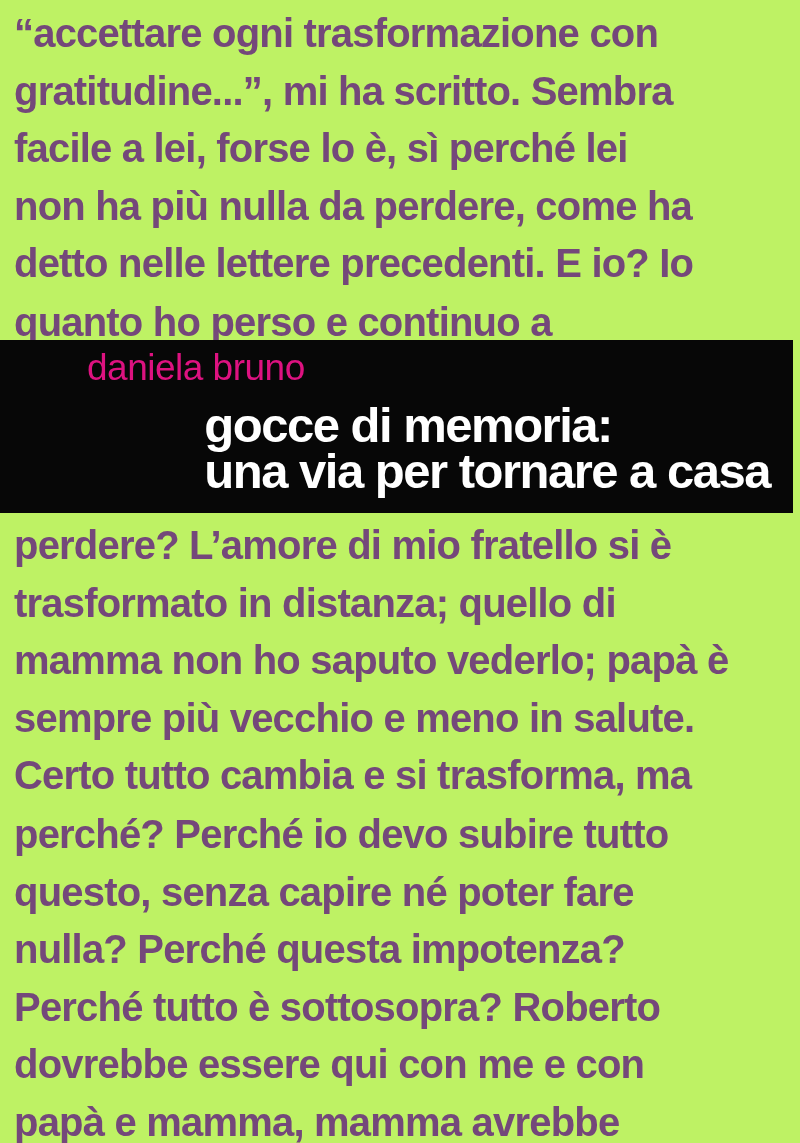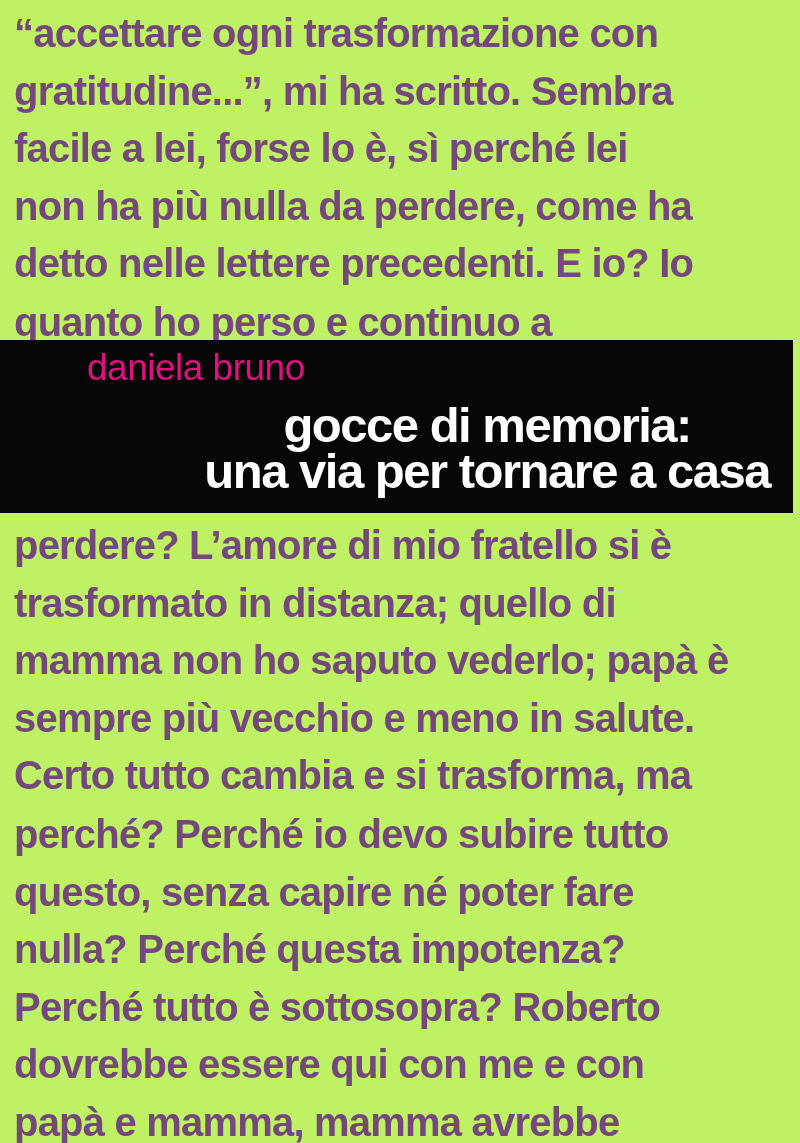--- a/index.html
+++ b/index.html
@@ -49,21 +49,21 @@
     font-size: 37px;
     font-weight: 400;
     letter-spacing: -0.5px;
     line-height: 1.1;
     margin-left: 25px;
   }
   .title {
     position: absolute;
     top: 62px;
     right: 23px;
-    text-align: center;
+    text-align: left;
     color: #ffffff;
     font-size: 49px;
     font-weight: 700;
     line-height: 46px;
     letter-spacing: -1.5px;
     white-space: pre-line;
   }
 </style>
 </head>
 <body>

